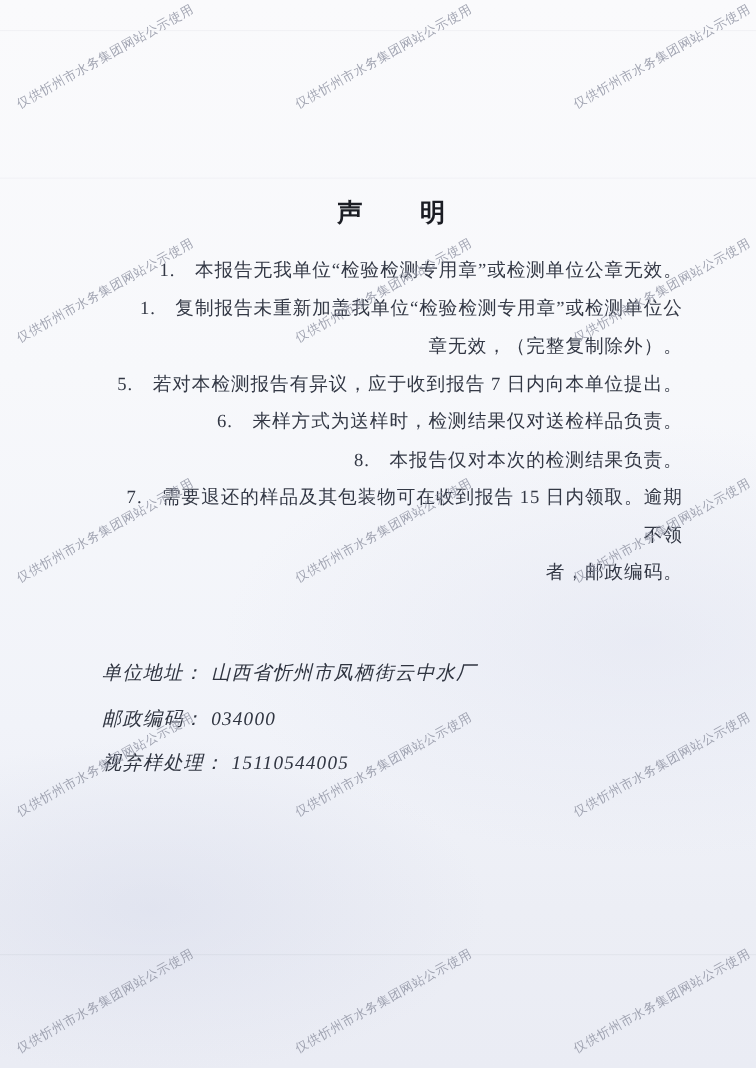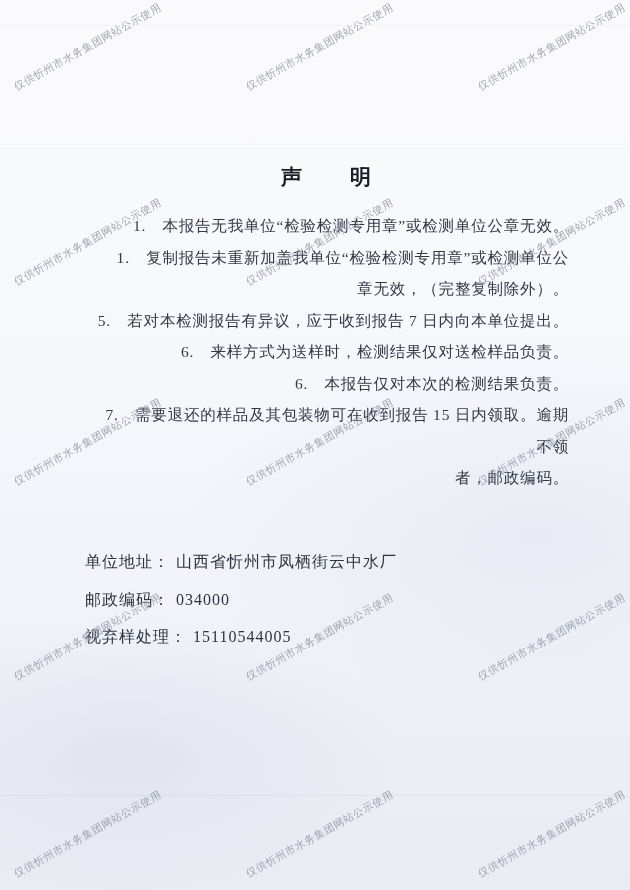--- a/index.html
+++ b/index.html
@@ -61,20 +61,21 @@
   }
   .contact {
     position: absolute;
     top: 543px;
     left: 85px;
     font-size: 16px;
     line-height: 37.5px;
     letter-spacing: 1px;
     color: #2f3440;
     z-index: 1;
+    font-style: italic;
   }
   .contact-row { white-space: nowrap; }
   .contact-row .value { margin-left: 6px; }
   .wm-layer {
     position: absolute;
     inset: 0;
     z-index: 2;
     pointer-events: none;
   }
   .wm {
@@ -101,21 +102,21 @@
   <div class="crease c3"></div>
 
   <div class="doc-title">声　　明</div>
 
   <div class="statement">
     <p class="indent">1.　本报告无我单位“检验检测专用章”或检测单位公章无效。</p>
     <p class="indent">1.　复制报告未重新加盖我单位“检验检测专用章”或检测单位公</p>
     <p>章无效，（完整复制除外）。</p>
     <p class="indent">5.　若对本检测报告有异议，应于收到报告 7 日内向本单位提出。</p>
     <p class="indent">6.　来样方式为送样时，检测结果仅对送检样品负责。</p>
-    <p class="indent">6.　本报告仅对本次的检测结果负责。</p>
+    <p class="indent">8.　本报告仅对本次的检测结果负责。</p>
     <p class="indent">7.　需要退还的样品及其包装物可在收到报告 15 日内领取。逾期不领</p>
     <p>者，邮政编码。</p>
   </div>
 
   <div class="contact">
     <div class="contact-row">
       <span class="label">单位地址：</span><span class="value">山西省忻州市凤栖街云中水厂</span>
     </div>
     <div class="contact-row">
       <span class="label">邮政编码：</span><span class="value">034000</span>

